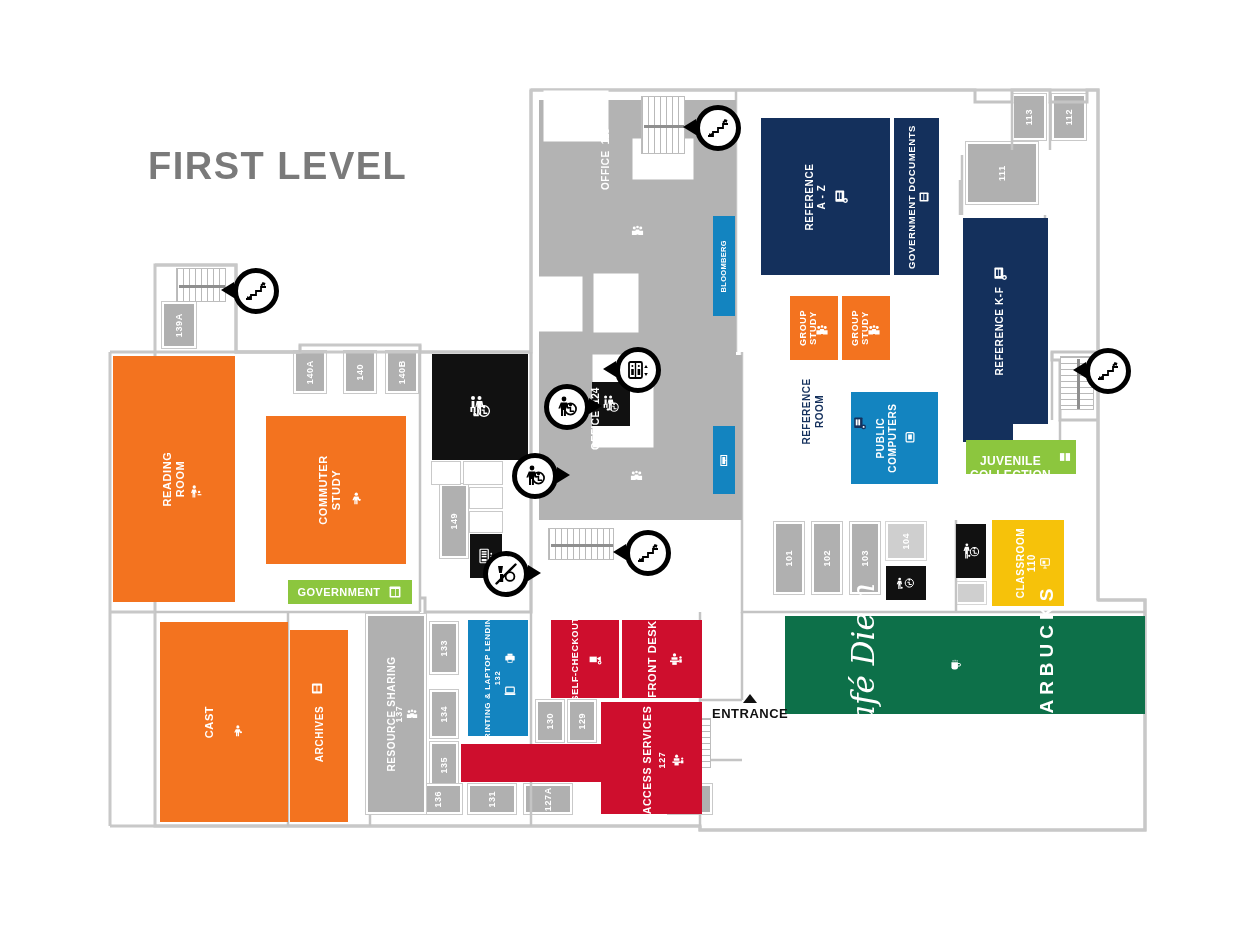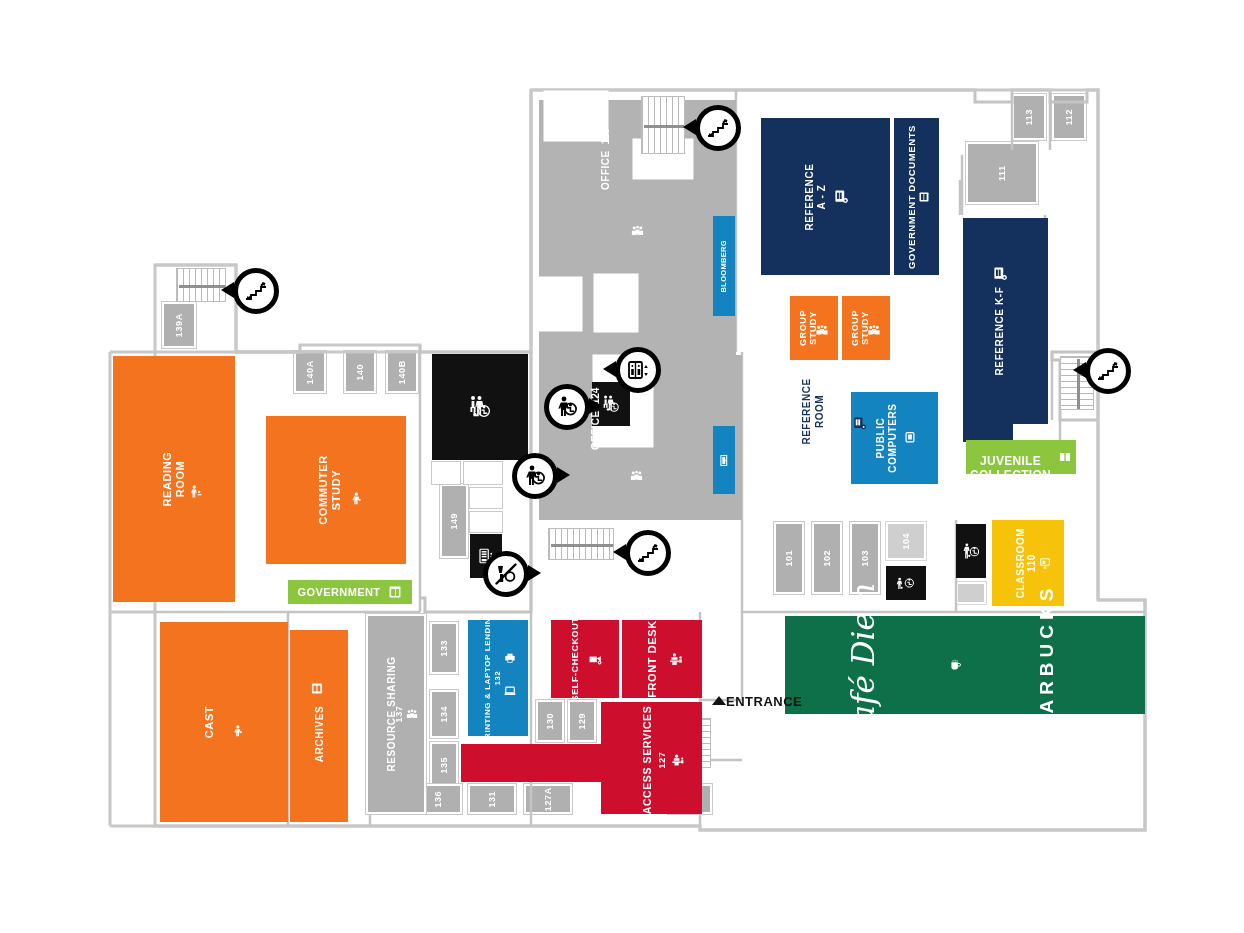--- a/index.html
+++ b/index.html
@@ -102,21 +102,21 @@
     border-bottom:8px solid transparent;
   }
   .pin.tl .tail{ left:-17px; top:9px; border-right:13px solid #000000;}
   .pin.tr .tail{ right:-17px; top:9px; border-left:13px solid #000000;}
   .pin svg{ display:block; }
 
   
   #entrance{
     position:absolute;
     display:flex;
-    flex-direction:row;
+    flex-direction:column;
     align-items:center;
     z-index:30;
   }
   #entrance .tri{
     width:0;height:0;
     border-left:7px solid transparent;
     border-right:7px solid transparent;
     border-bottom:9px solid #111111;
     margin-bottom:3px;
   }
@@ -151,20 +151,21 @@
     color:#ffffff;
     transform:rotate(-90deg);
     white-space:nowrap;
   }
 </style>
 </head>
 <body>
 
 <div id="map">
 
+  <div id="level-title">FIRST LEVEL</div>
 
   <svg width="1244" height="933" style="position:absolute;left:0;top:0;z-index:1;">
     <g fill="none" stroke="#c4c4c4" stroke-width="3">
       <path d="M531,90 L975,90 L975,102 L1012,102 L1012,90 L1050,90 L1050,102 L1087,102 L1087,90
                L1098,90 L1098,215 L1098,360 L1098,420 L1060,420 L1060,360 L1052,360
                L1052,352 L1098,352 L1098,470 L1098,600"></path>
       <path d="M1098,600 L1145,600 L1145,700 L1145,830 L700,830 L700,826"></path>
       <path d="M531,90 L531,320 L531,612 L425,612 L425,598 L420,598"></path>
     </g>
   </svg>

